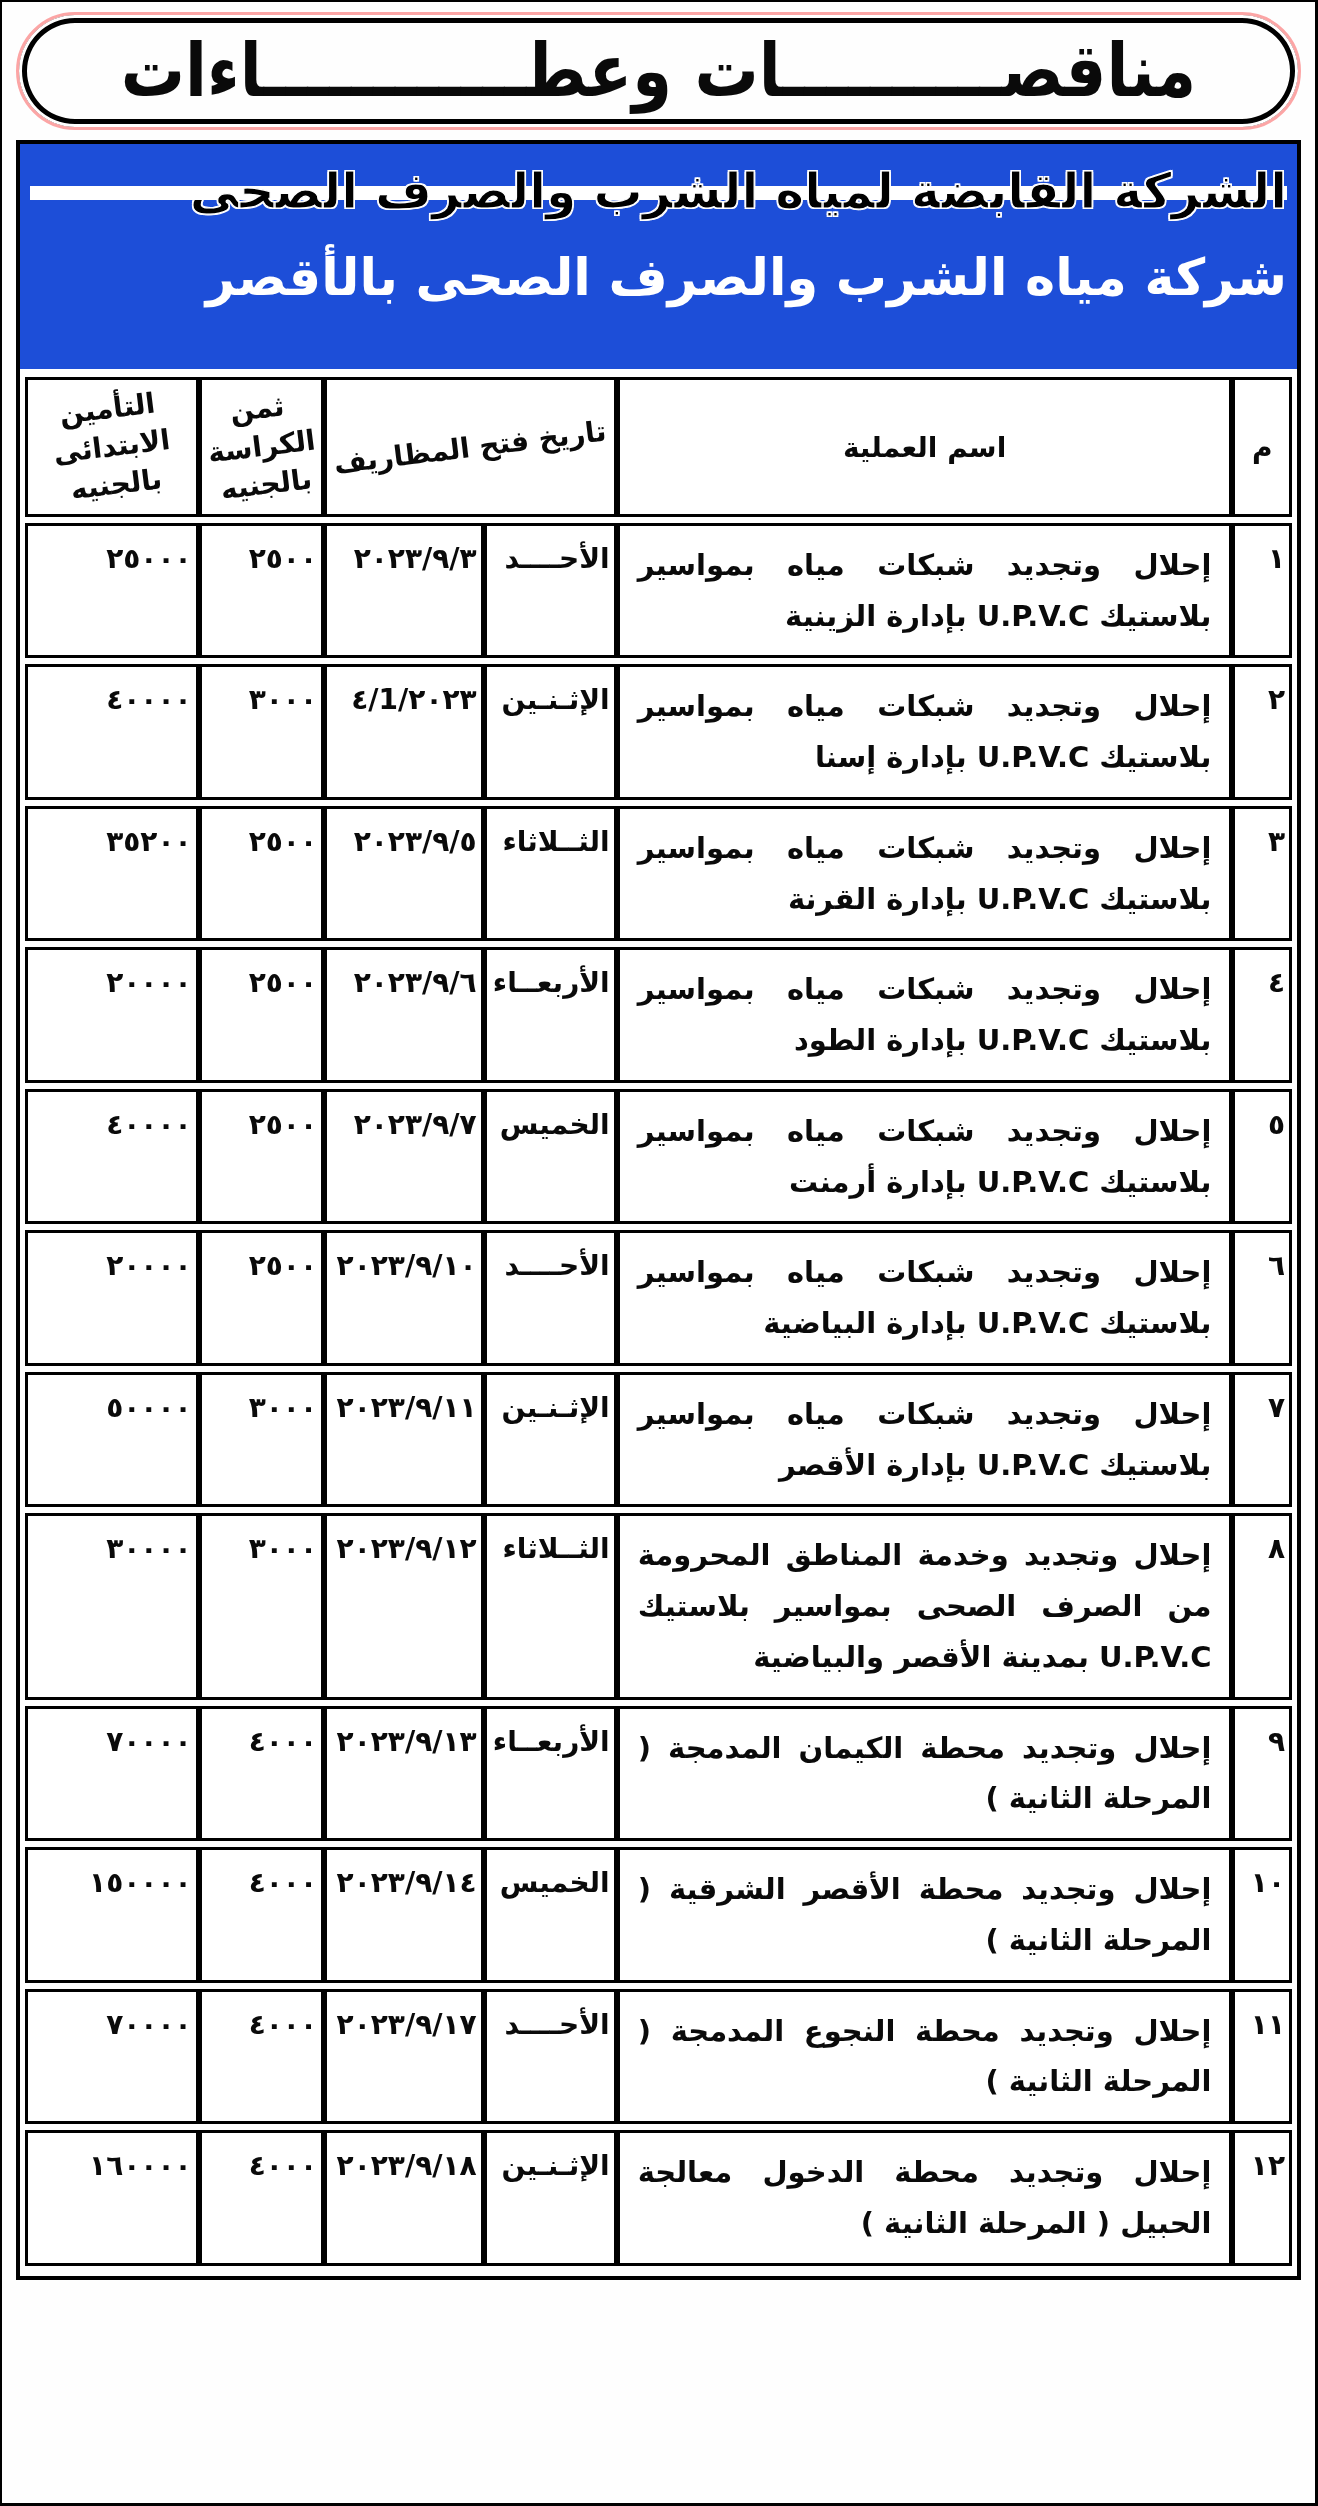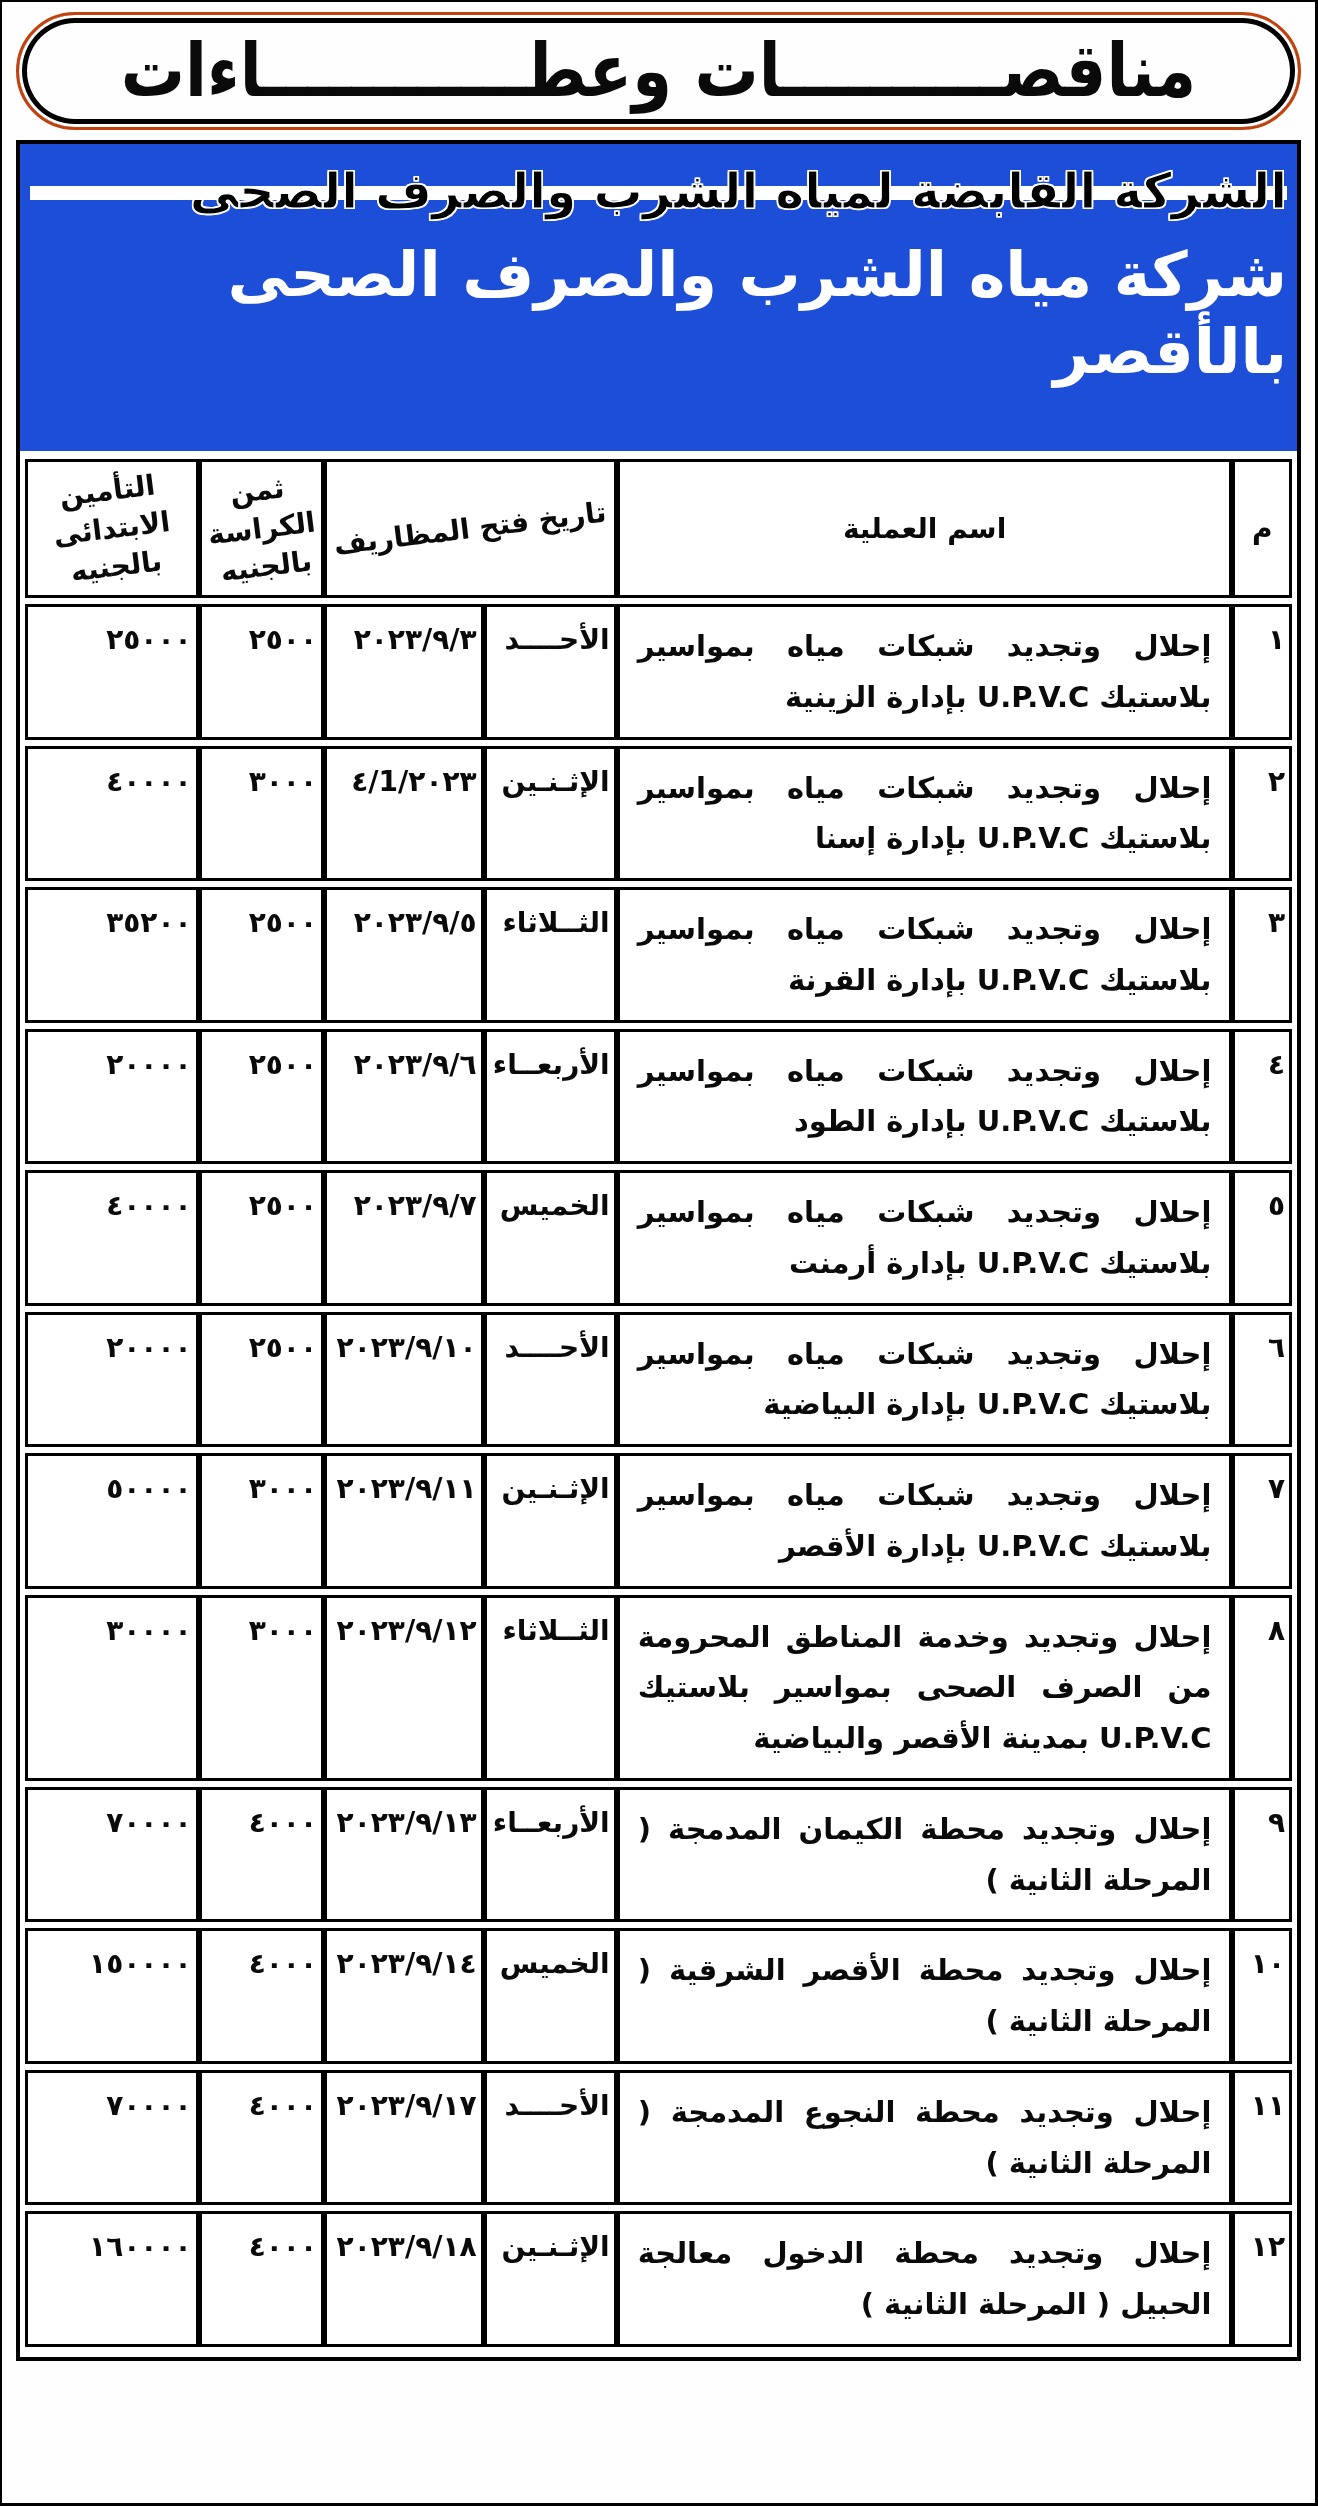--- a/index.html
+++ b/index.html
@@ -1,32 +1,32 @@
 <!DOCTYPE html>
 <html dir="rtl" lang="ar"><head>
 <meta charset="utf-8">
 <style>
   html,body{margin:0;padding:0;background:#fff;}
   body{width:1318px;font-family:"DejaVu Sans",sans-serif;color:#0a0a0a;}
   .page{width:1318px;min-height:2506px;box-sizing:border-box;background:#fefefe;
         border-top:2px solid #000;border-left:2px solid #000;border-right:3px solid #000;border-bottom:3px solid #000;
         padding:8px 10px 6px;}
   
-  .banner{box-sizing:border-box;margin:2px 4px 10px;height:118px;border:3px solid #c2410c;border-radius:60px;
+  .banner{box-sizing:border-box;margin:2px 4px 10px;height:118px;border:3px solid #fca5a5;border-radius:60px;
           box-shadow:inset 0 0 0 3px #fff, inset 0 0 0 8px #000;
           display:flex;align-items:center;justify-content:center;}
   .banner-title{font-size:64px;font-weight:bold;white-space:nowrap;letter-spacing:-1px;transform:scaleY(1.15);}
   
   .main-box{box-sizing:border-box;margin:0 4px;border:4px solid #000;background:#fff;}
   .header-black{background:#1d4ed8;padding:16px 10px 60px;text-align:right;}
   .title1{font-size:49px;font-weight:bold;color:#000;line-height:1.3;
           -webkit-text-stroke:1.2px #fff;
           text-shadow:1px 1px 0 #fff,-1px -1px 0 #fff,1px -1px 0 #fff,-1px 1px 0 #fff;
           background:linear-gradient(to bottom,transparent 40%,#fff 40%,#fff 62%,transparent 62%);}
-  .title2{font-size:62px;font-weight:bold;color:#fff;line-height:1.25;margin-top:12px;letter-spacing:-1px;}
+  .title2{font-size:51px;font-weight:bold;color:#fff;line-height:1.25;margin-top:22px;letter-spacing:-1px;}
   .dept-pill{box-sizing:border-box;width:fit-content;max-width:62%;margin:-48px auto 0;background:#fff;
              border:2px solid #000;border-radius:22px;
              box-shadow:inset 0 0 0 3px #fff, inset 0 0 0 6px #000;
              padding:14px 44px;font-size:33px;font-weight:bold;text-align:center;position:relative;}
   .intro{margin:0;padding:20px 16px 12px;font-size:28px;font-weight:bold;line-height:1.8;text-align:justify;}
   
   table.tenders{width:calc(100% - 10px);margin:2px 5px 4px;border-collapse:separate;border-spacing:0 6px;}
   .tenders th,.tenders td{border:3px solid #000;box-sizing:border-box;background:#fff;}
   .tenders th{font-size:28px;font-weight:bold;padding:10px 4px;text-align:center;vertical-align:middle;}
   .th-tilt{display:inline-block;transform:rotate(-7deg);}

